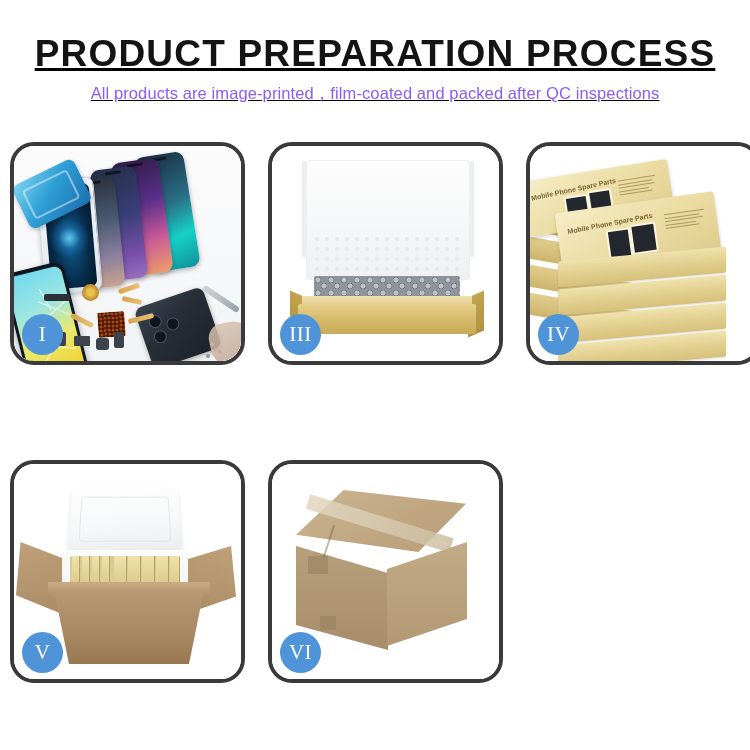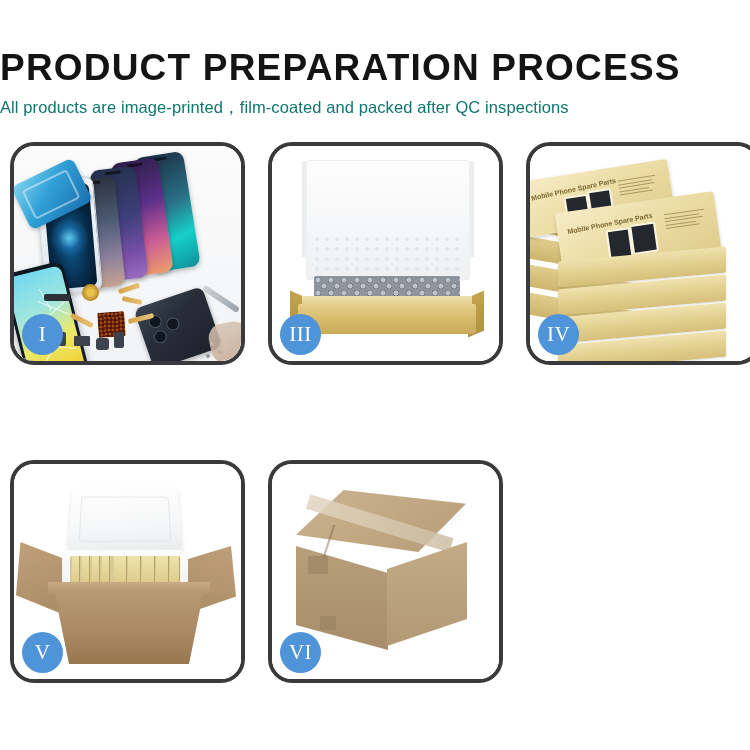--- a/index.html
+++ b/index.html
@@ -11,37 +11,39 @@
     width: 750px;
     height: 750px;
     overflow: hidden;
     font-family: "Liberation Sans", sans-serif;
     position: relative;
   }
 
   
   #header {
     width: 750px;
-    padding-top: 48px;
+    padding-top: 34px;
+    text-align: center;
+    text-decoration: underline;
   }
   #page-title {
     font-family: "Liberation Sans", sans-serif;
     font-size: 37px;
     font-weight: bold;
     letter-spacing: 1.2px;
     color: #141414;
     line-height: 1.06;
     white-space: nowrap;
   }
   #page-subtitle {
     margin-top: 10px;
     font-family: "Liberation Sans", sans-serif;
     font-size: 16.5px;
     font-weight: normal;
-    color: #0f766e;
+    color: #8b5cf6;
     letter-spacing: 0.1px;
     white-space: nowrap;
   }
 
   
   #process-grid {
     position: absolute;
     left: 10px;
     top: 142px;
     width: 732px;

